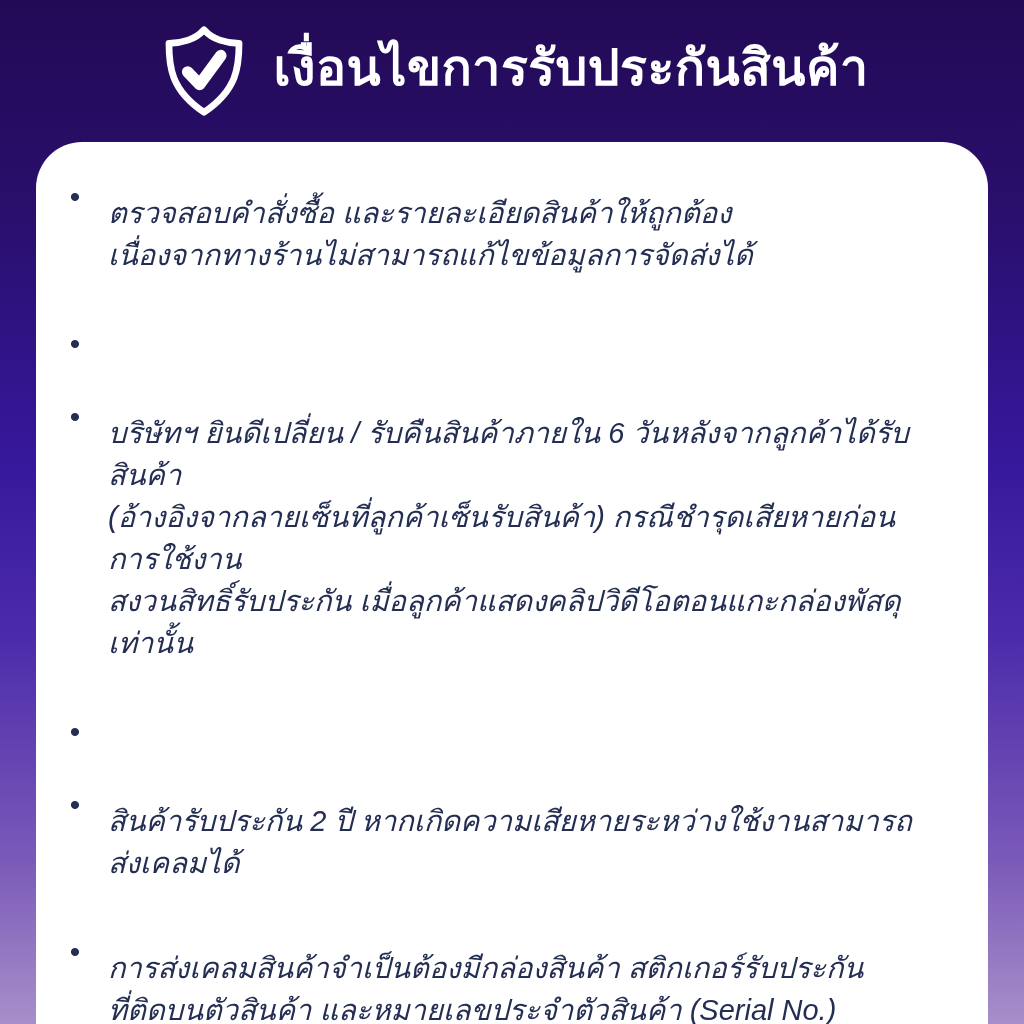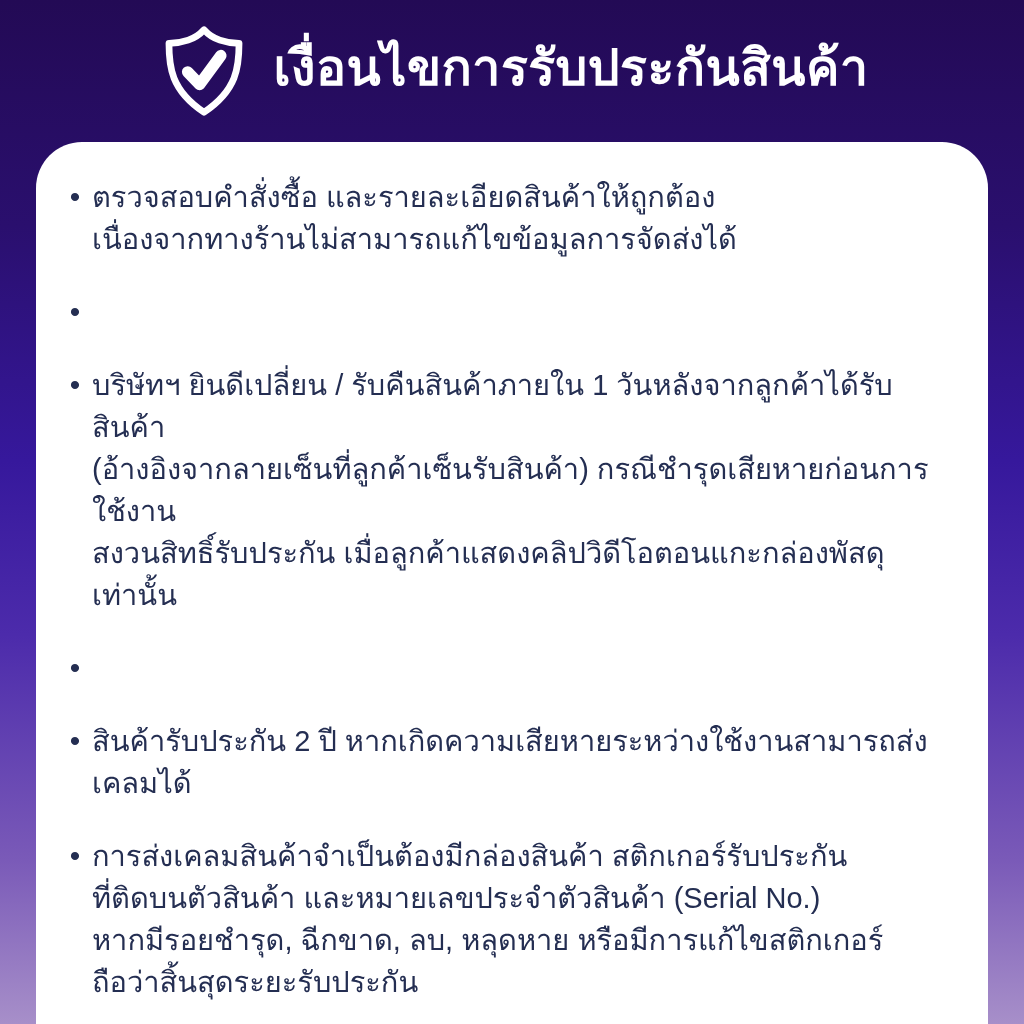--- a/index.html
+++ b/index.html
@@ -64,25 +64,26 @@
   }
   .bullet {
     flex: 0 0 34px;
     text-align: center;
     color: #242e52;
     font-size: 30px;
     line-height: 42px;
     user-select: none;
   }
   .item-text {
-    margin: 0;
+    margin: 16px;
     color: #242e52;
     font-size: 29px;
     line-height: 42px;
     white-space: pre-line;
+    font-style: italic;
   }
 </style>
 </head>
 <body>
 
 <div class="poster">
 
   <div class="header">
     <span class="shield-wrap">
       <svg width="96" height="96" viewBox="0 0 100 100" fill="none" xmlns="http://www.w3.org/2000/svg">
@@ -100,21 +101,21 @@
       <p class="item-text">ตรวจสอบคำสั่งซื้อ และรายละเอียดสินค้าให้ถูกต้อง
 เนื่องจากทางร้านไม่สามารถแก้ไขข้อมูลการจัดส่งได้</p>
     </div>
 
     <div class="item">
       <span class="bullet">•</span>
     </div>
 
     <div class="item">
       <span class="bullet">•</span>
-      <p class="item-text">บริษัทฯ ยินดีเปลี่ยน / รับคืนสินค้าภายใน 1 วันหลังจากลูกค้าได้รับสินค้า
+      <p class="item-text">บริษัทฯ ยินดีเปลี่ยน / รับคืนสินค้าภายใน 6 วันหลังจากลูกค้าได้รับสินค้า
 (อ้างอิงจากลายเซ็นที่ลูกค้าเซ็นรับสินค้า) กรณีชำรุดเสียหายก่อนการใช้งาน
 สงวนสิทธิ์รับประกัน เมื่อลูกค้าแสดงคลิปวิดีโอตอนแกะกล่องพัสดุเท่านั้น</p>
     </div>
 
     <div class="item">
       <span class="bullet">•</span>
     </div>
 
     <div class="item">
       <span class="bullet">•</span>

